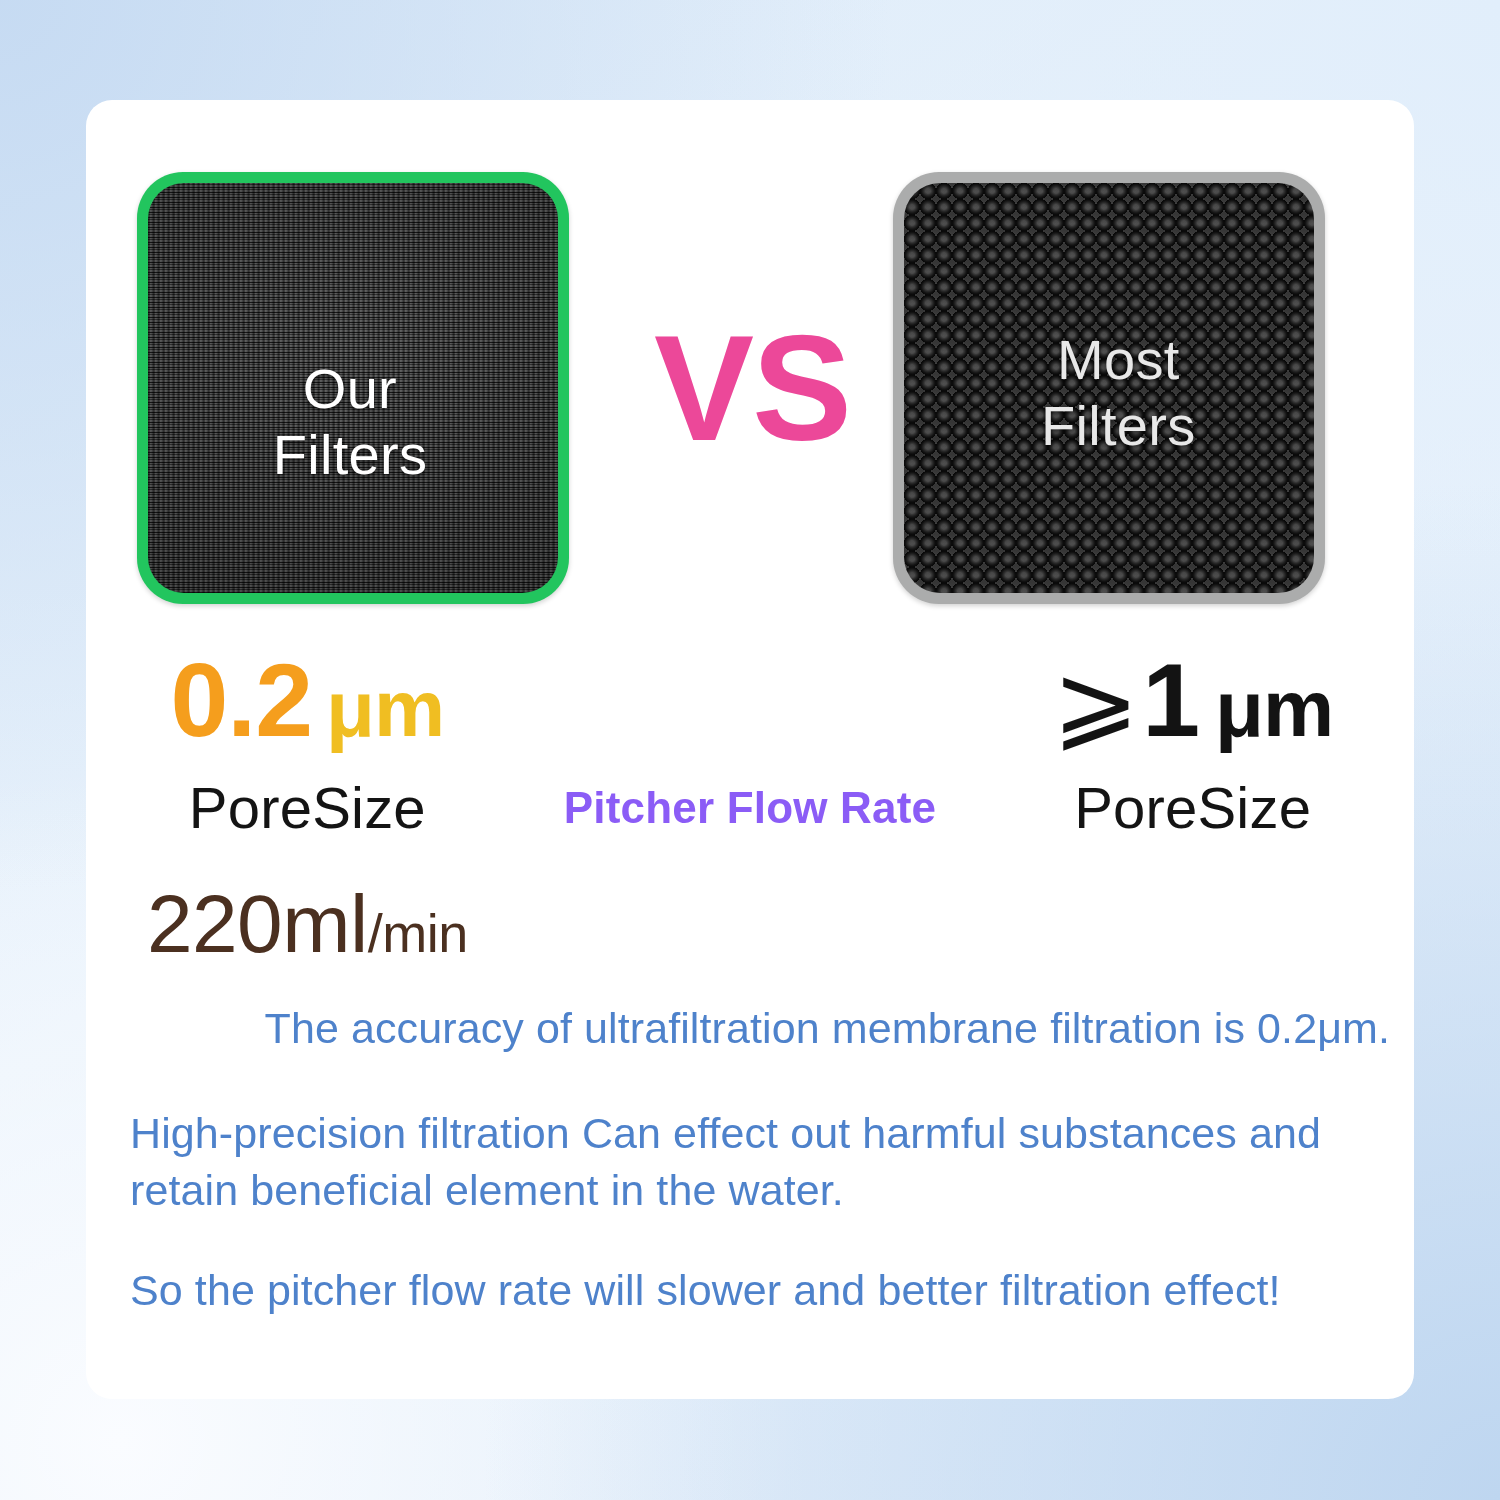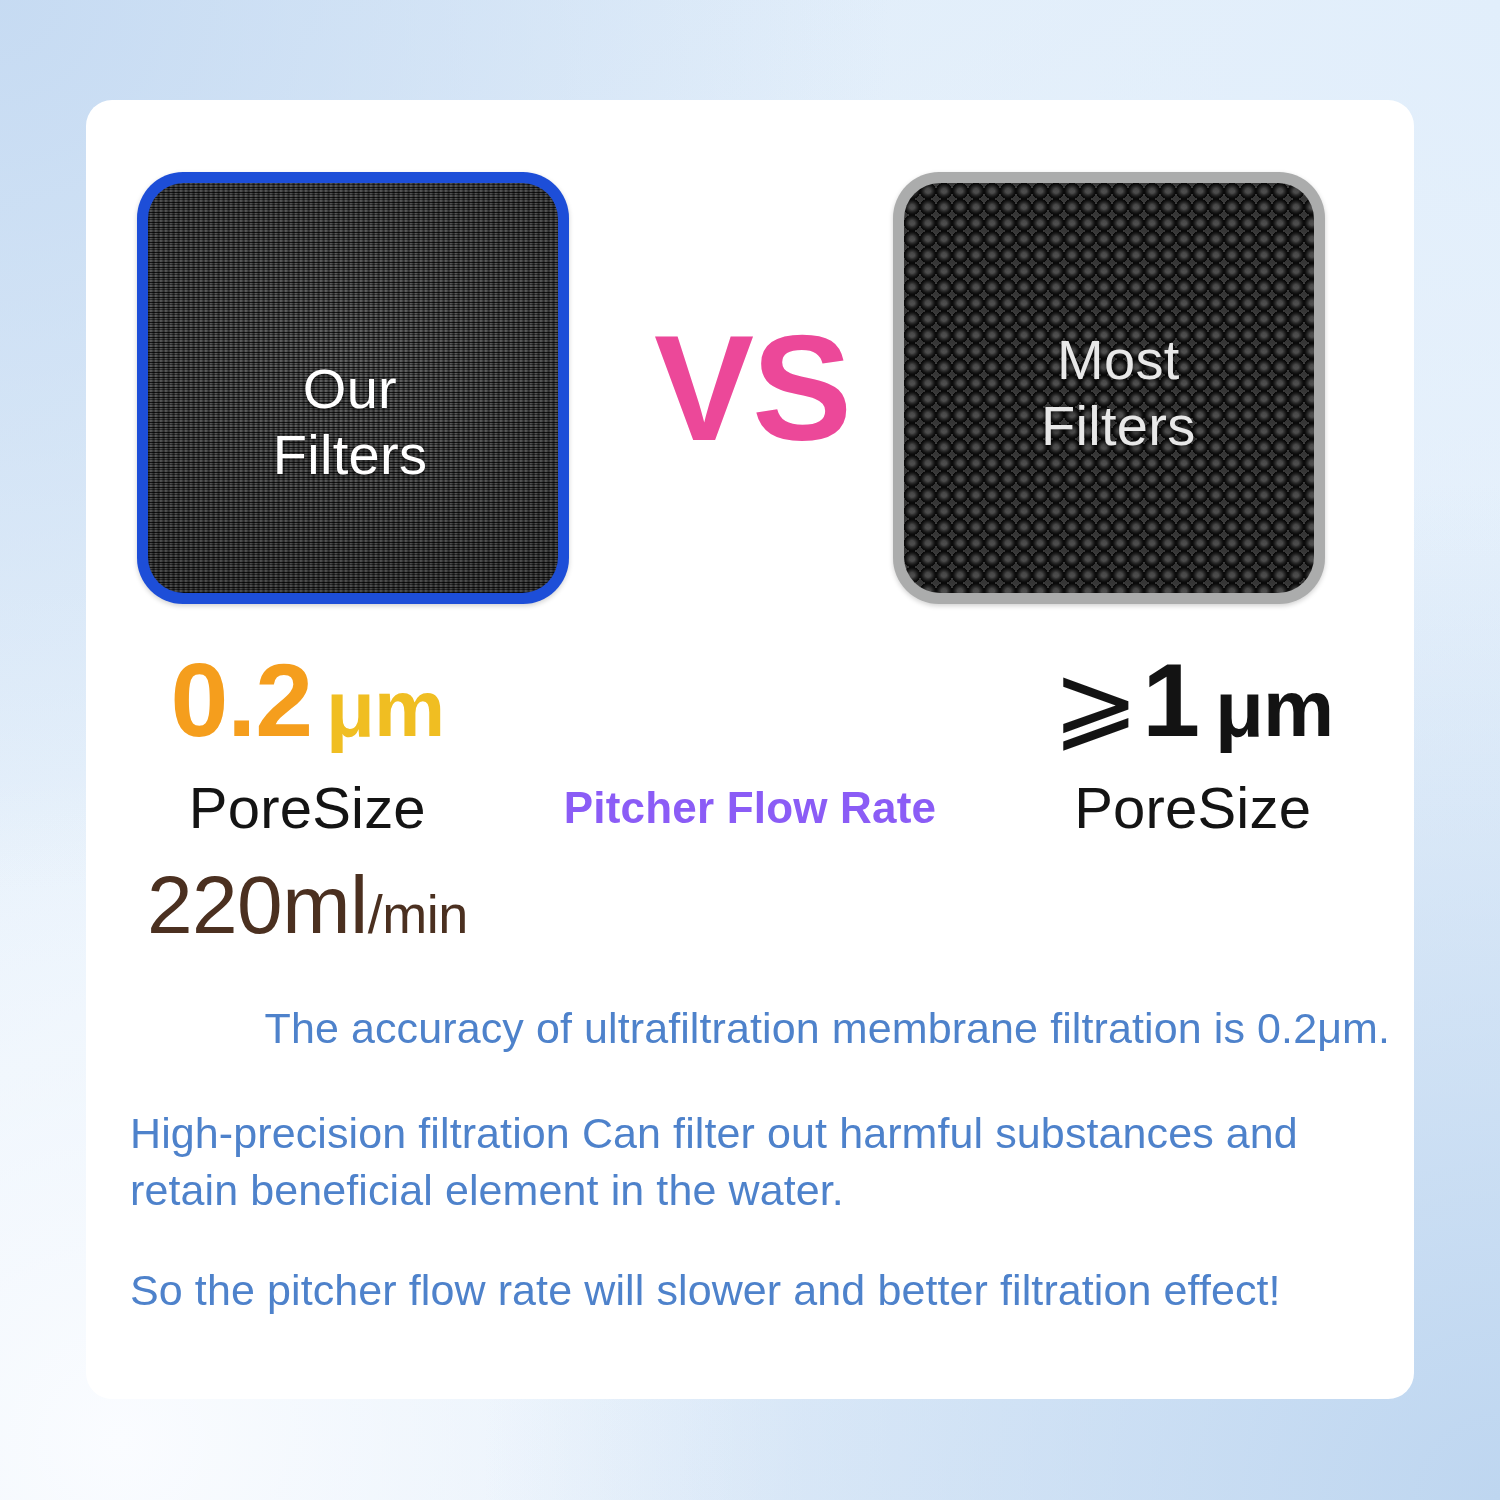--- a/index.html
+++ b/index.html
@@ -44,21 +44,21 @@
     left:0; top:72px;
     width:1328px; height:432px;
   }
 
   .filter-panel {
     position:absolute;
     top:0; width:432px; height:432px;
     border-radius:46px;
     overflow:hidden;
   }
-  .filter-panel.left  { left:51px;  padding:11px; background:#1d4ed8;
+  .filter-panel.left  { left:51px;  padding:11px; background:#22c55e;
                         box-shadow:0 2px 5px rgba(0,0,0,0.18); }
   .filter-panel.right { left:807px; padding:11px; background:#ABACAC;
                         box-shadow:0 2px 5px rgba(0,0,0,0.18); }
 
   
   .mesh {
     position:relative;
     width:100%; height:100%;
     border-radius:36px;
     overflow:hidden;
@@ -157,21 +157,21 @@
 
   
   .row2 { height:112px; align-items:center; }
   .lbl {
     font-size:58px; line-height:1; font-weight:400; color:#141414;
     white-space:nowrap; letter-spacing:0.2px;
   }
   .lbl.accent { color:#8b5cf6; font-weight:700; font-size:44px; }
 
   
-  .row3 { height:120px; align-items:flex-start; }
+  .row3 { height:120px; align-items:center; }
   .flow {
     font-size:82px; line-height:1; font-weight:400; white-space:nowrap;
     letter-spacing:-0.5px;
   }
   .flow .per { font-size:54px; }
   .flow.ours { color:#4B3020; }
   .flow.most { color:#131313; }
 
   
   .copy {
@@ -245,18 +245,18 @@
       <div class="spec-cell row3">
         <div class="flow ours">
           <span>220ml</span><span class="per">/min</span>
         </div>
       </div>
       <div class="spec-cell row3"></div>
     </div>
 
     <div class="copy">
       <p class="p1">The accuracy of ultrafiltration membrane filtration is 0.2μm.</p>
-      <p class="p2">High-precision filtration Can filter out harmful substances and retain beneficial element in the water.</p>
+      <p class="p2">High-precision filtration Can effect out harmful substances and retain beneficial element in the water.</p>
       <p class="p3">So the pitcher flow rate will slower and better filtration effect!</p>
     </div>
 
   </div>
 </div>
 
 </body></html>

